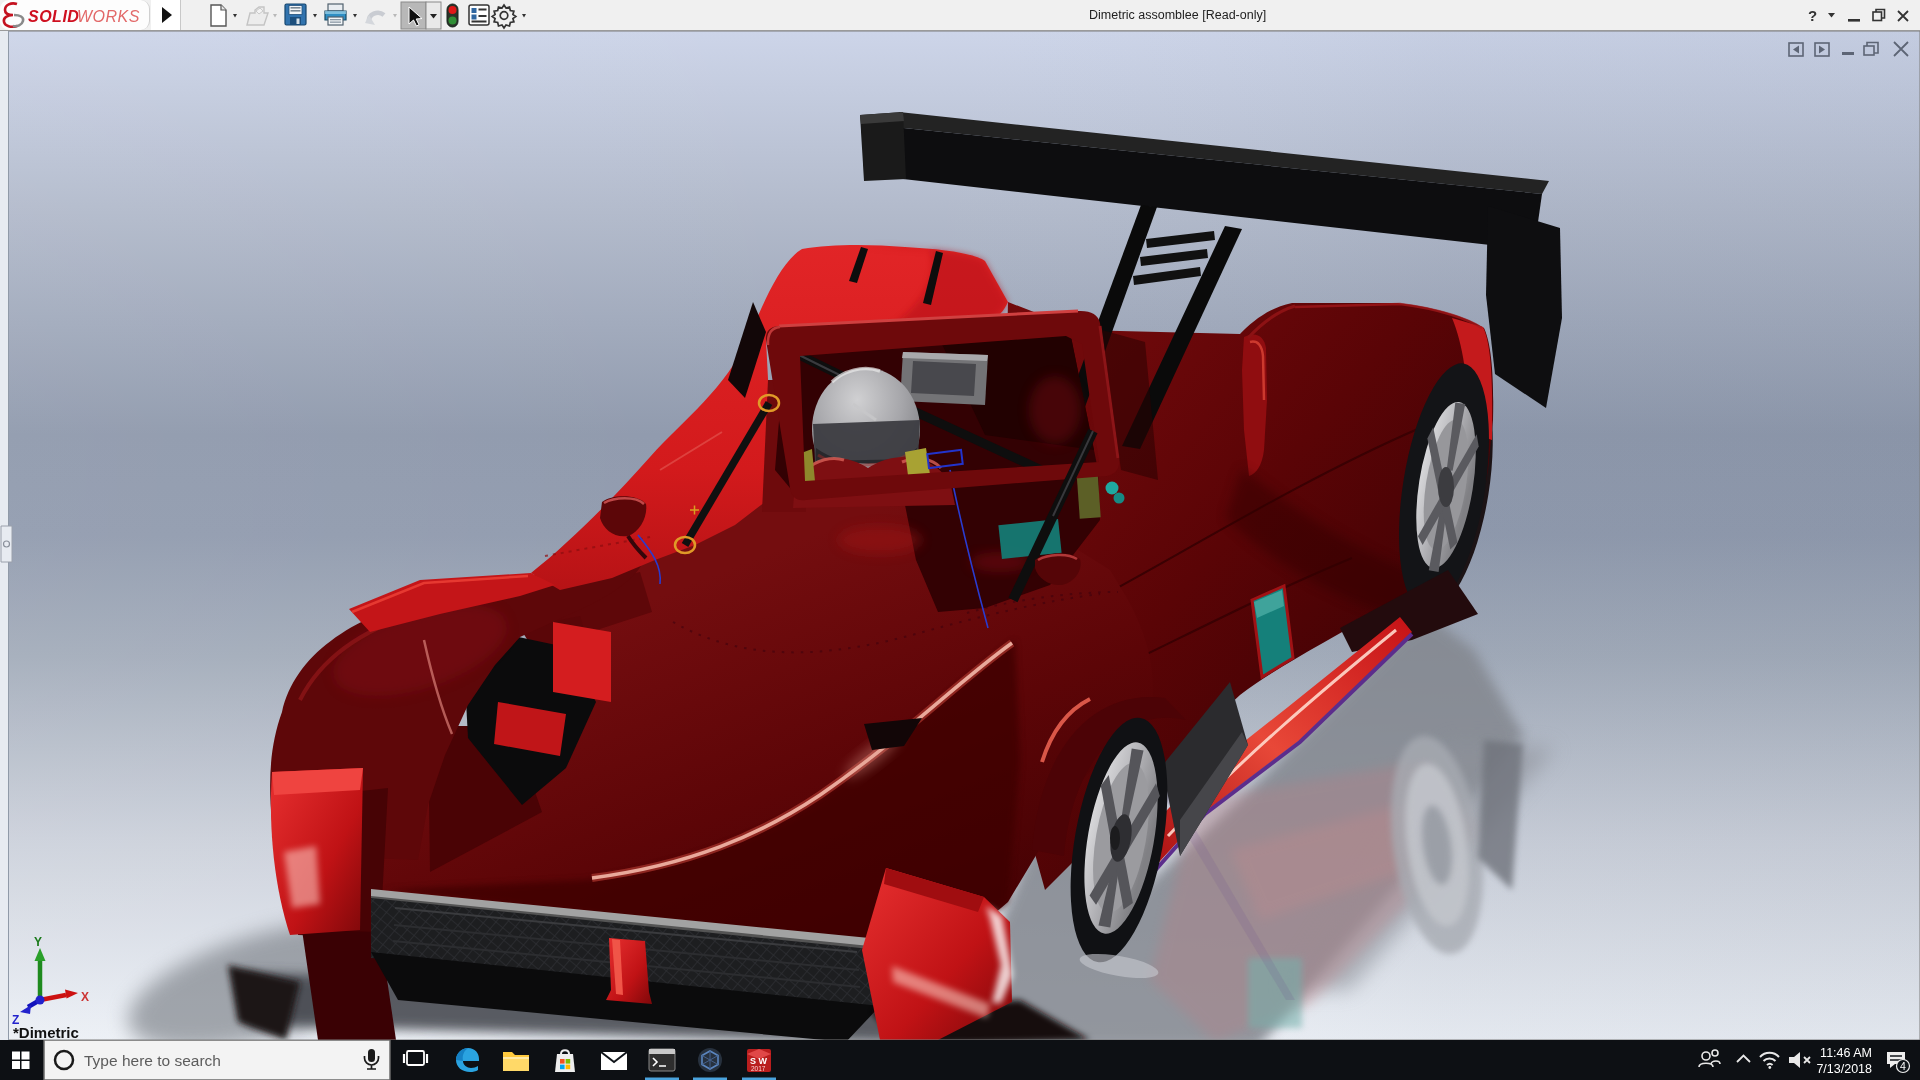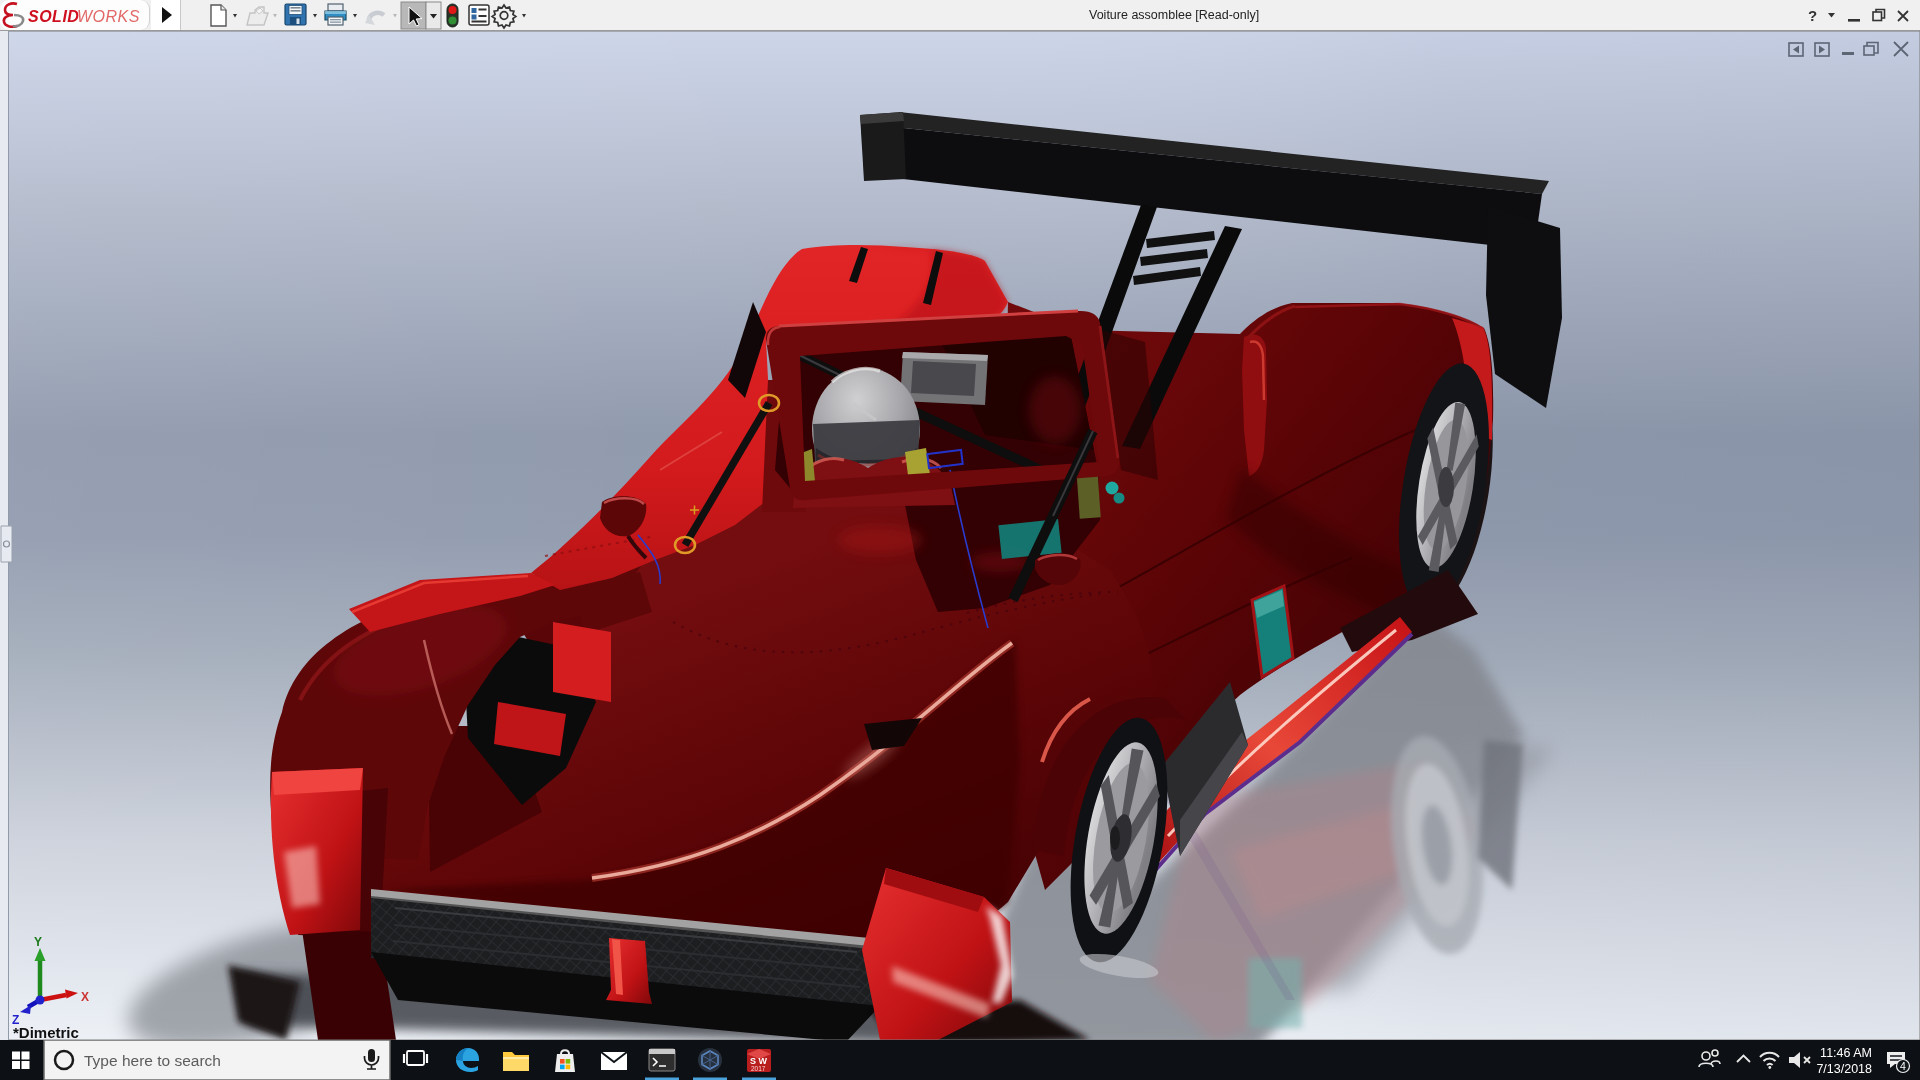--- a/index.html
+++ b/index.html
@@ -89,21 +89,21 @@
       <rect x="9.5" y="10" width="8" height="2" fill="#333"></rect>
       <rect x="2.5" y="15.5" width="15" height="2" fill="#333"></rect>
     </g>
 
     <g transform="translate(289,5)">
       <path d="M10,0 l2,3 3.5,-1 0.8,3.5 3.6,0.6 -1,3.4 2.9,2 -2.9,2 1,3.4 -3.6,0.6 -0.8,3.5 -3.5,-1 -2,3 -2,-3 -3.5,1 -0.8,-3.5 -3.6,-0.6 1,-3.4 -2.9,-2 2.9,-2 -1,-3.4 3.6,-0.6 0.8,-3.5 3.5,1 z" fill="none" stroke="#333" stroke-width="1.7"></path>
       <circle cx="10" cy="10.5" r="3.8" fill="none" stroke="#333" stroke-width="1.7"></circle>
     </g>
     <path d="M317,14 l4,0 l-2,3.4 z" fill="#333"></path>
   </svg>
-  <div id="title-text">Voiture assomblee [Read-only]</div>
+  <div id="title-text">Dimetric assomblee [Read-only]</div>
 
   <svg width="120" height="31" viewBox="0 0 120 31" style="position:absolute;left:1800px;top:0;">
     <text x="8" y="21" font-size="15" font-weight="bold" fill="#333" font-family="Liberation Sans">?</text>
     <path d="M28,13 l7,0 l-3.5,4.5 z" fill="#333"></path>
     <rect x="48" y="19" width="12" height="2.6" fill="#333"></rect>
     <g fill="none" stroke="#333" stroke-width="1.6">
       <rect x="73" y="12" width="8.5" height="8.5"></rect>
       <path d="M76,12 V9.5 H84.5 V18 H82"></path>
     </g>
     <path d="M98,11 L108,21 M108,11 L98,21" stroke="#333" stroke-width="1.8"></path>

